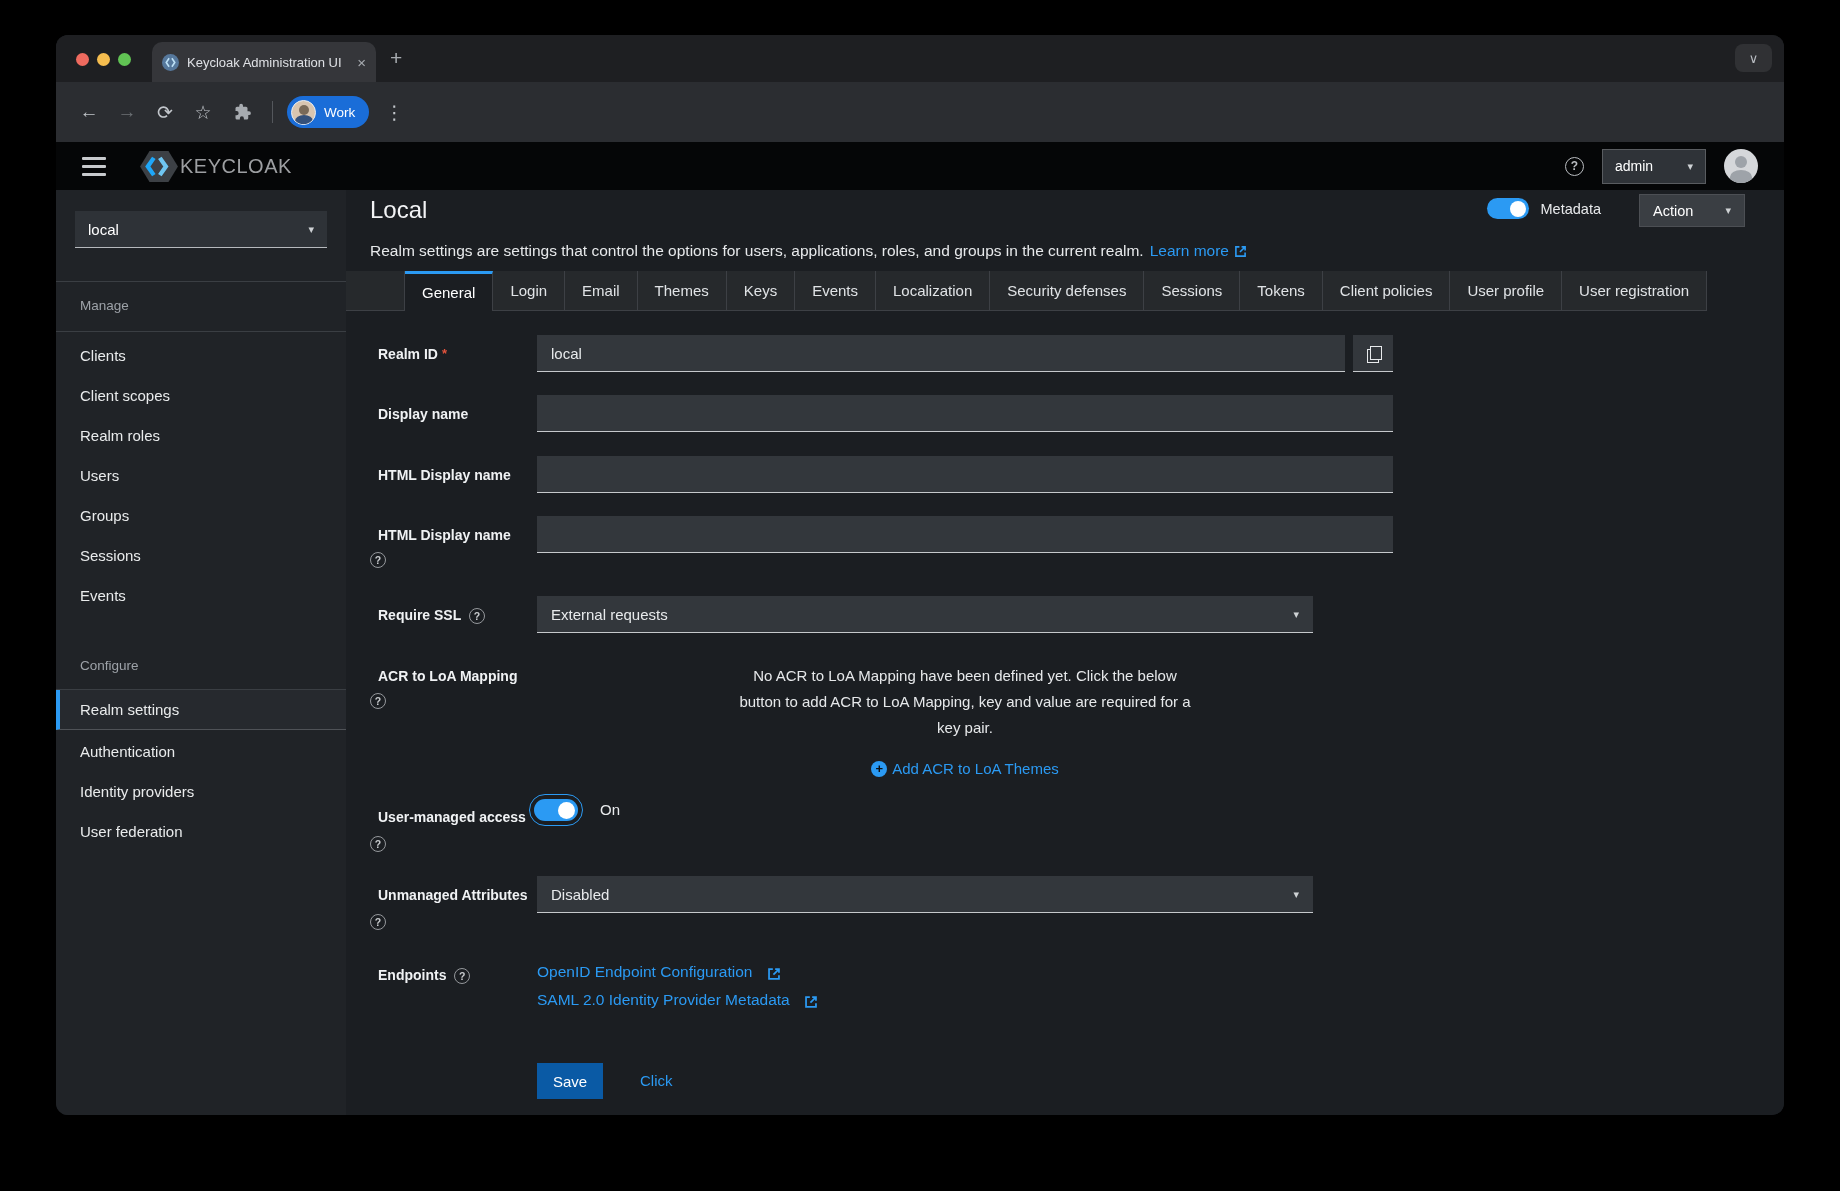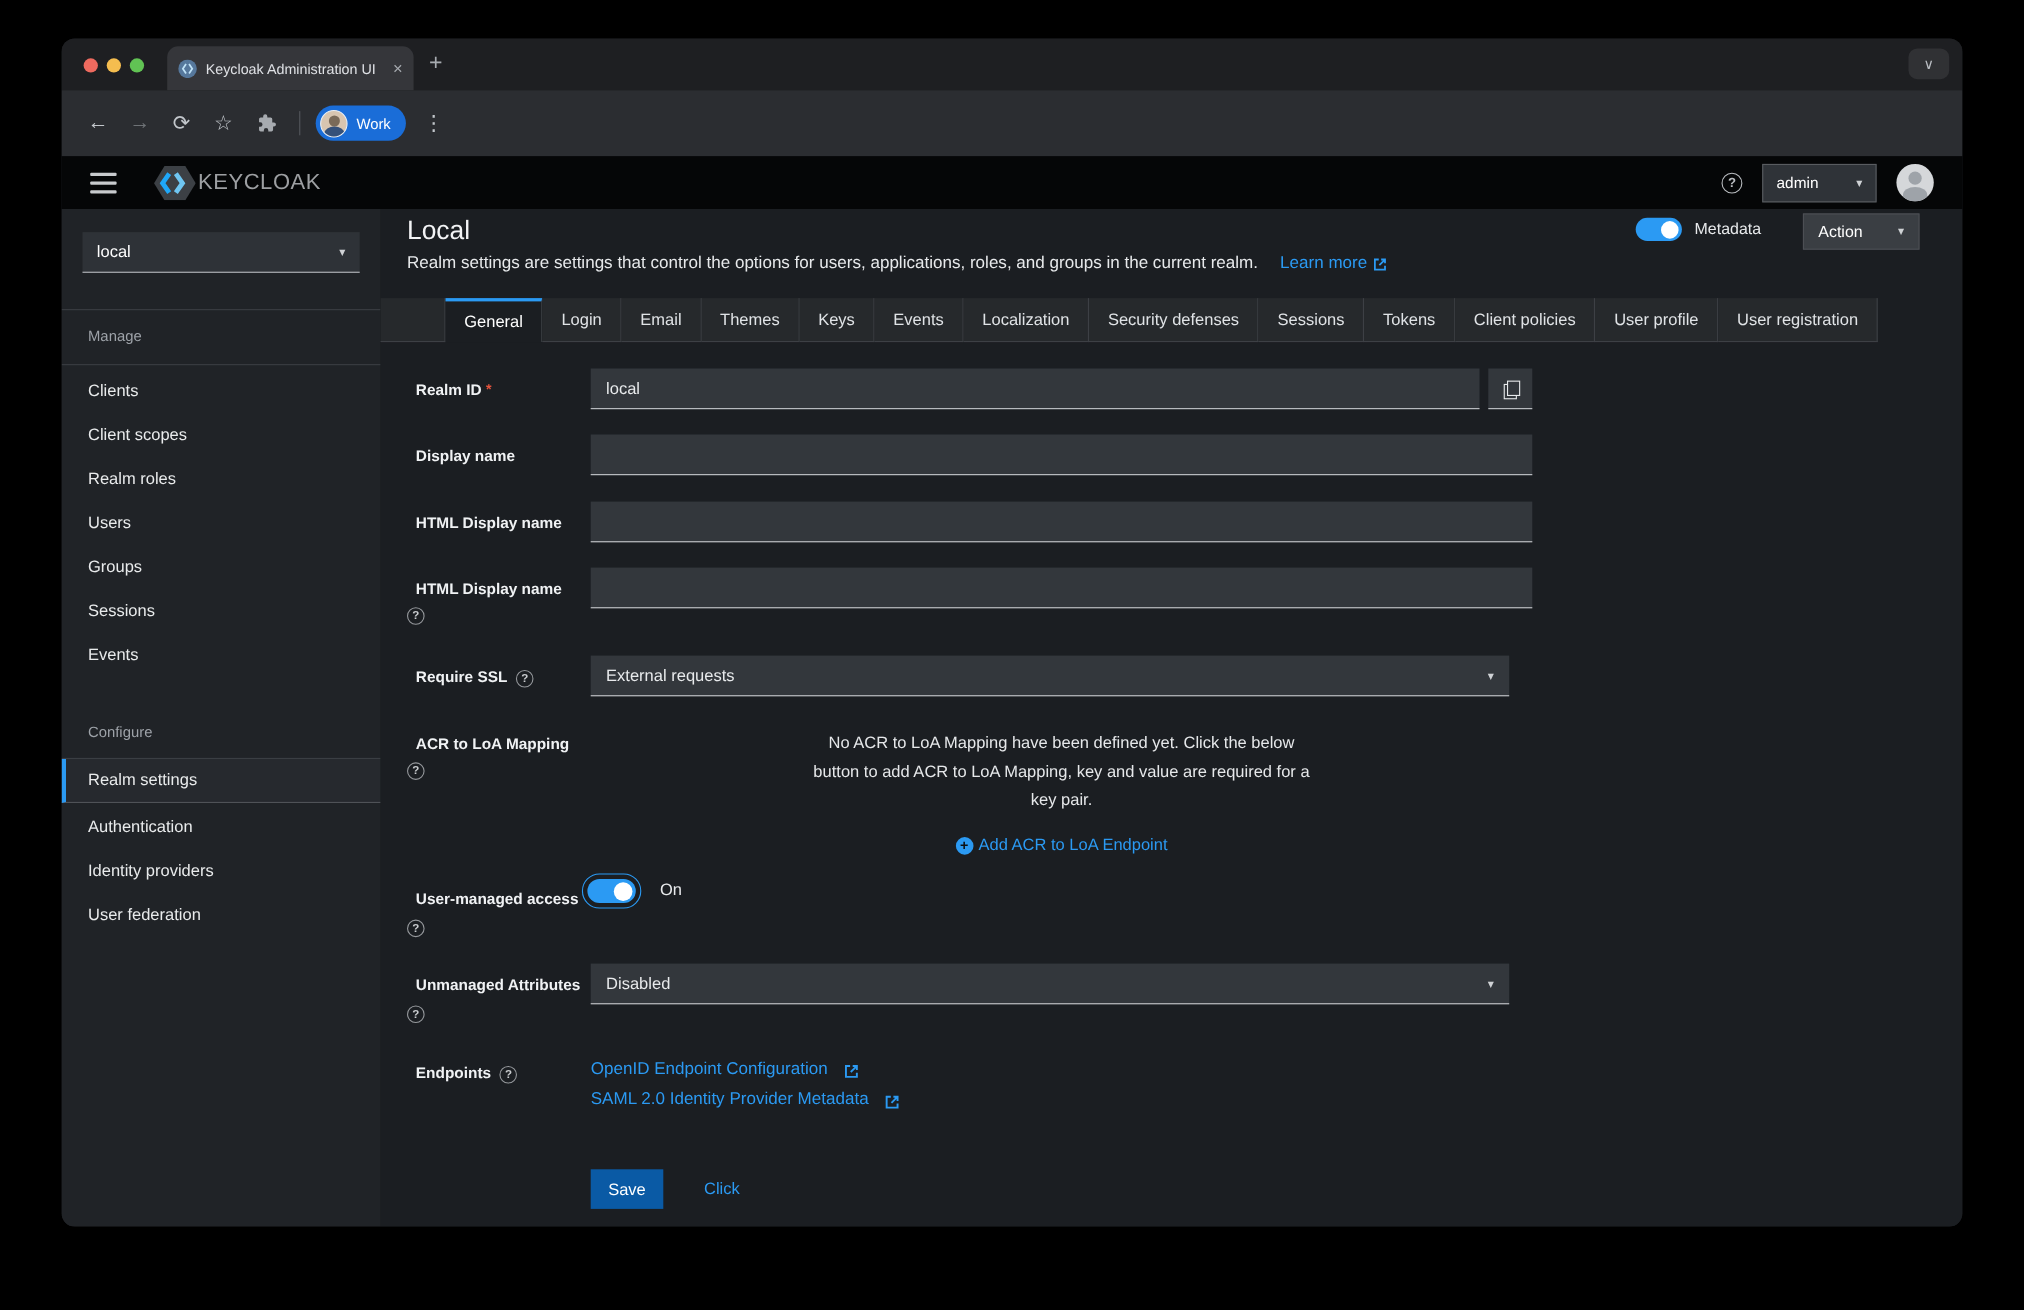--- a/index.html
+++ b/index.html
@@ -64,21 +64,21 @@
                   padding:0 13px; color:#fff; font-size:15px; }
   .nav-divider { position:absolute; left:0; right:0; height:1px; background:#3a3e43; }
   .nav-section { position:absolute; left:24px; color:#9da2a8; font-size:13.5px; }
   .nav-item { position:absolute; left:0; right:0; height:40px; display:flex; align-items:center;
               padding-left:24px; color:#e9ebec; font-size:15px; text-decoration:none; }
   .nav-item.active { background:#26292e; border-left:4px solid #2b9af3; padding-left:20px; border-bottom:1px solid #4f5257; }
 
   
   .page-head { padding:6px 0 0 24px; }
   .page-head h1 { color:#f2f3f5; font-size:24px; font-weight:500; }
-  .desc { margin-top:7px; font-size:15.5px; color:#e7e9eb; display:flex; gap:20px; }
+  .desc { margin-top:18px; font-size:15.5px; color:#e7e9eb; display:flex; gap:6px; }
   .link { color:#2b9af3; text-decoration:none; display:inline-flex; align-items:center; gap:5px; }
 
   .enabled-wrap { position:absolute; top:8px; right:183px; display:flex; align-items:center; gap:12px; }
   .enabled-label { color:#e8eaec; font-size:14.5px; }
   .switch { display:inline-block; width:42px; height:21px; border-radius:11px; background:#2b9af3; position:relative; }
   .switch .knob { position:absolute; right:3px; top:2.5px; width:16px; height:16px; border-radius:50%; background:#fff; }
   .action-btn { position:absolute; top:4px; right:39px; width:106px; height:33px; background:#3a3e43;
                 border:1px solid #4c4f54; display:flex; align-items:center; justify-content:space-between;
                 padding:0 13px; color:#fff; font-size:14.5px; }
 
@@ -99,21 +99,21 @@
   .qbelow { position:absolute; left:24px; }
   .field { position:absolute; left:191px; width:856px; }
   .tinput { width:856px; height:37px; background:#33373c; border:none; border-bottom:1px solid #c6c9cc;
             color:#e8eaec; font-size:15px; padding:0 14px; font-family:"Liberation Sans",sans-serif; }
   .tinput.short { width:808px; }
   .copybtn { position:absolute; left:1007px; top:0; width:40px; height:37px; background:#33373c;
              border-bottom:1px solid #c6c9cc; display:flex; align-items:center; justify-content:center; }
   .copyic { position:relative; width:13px; height:15px; }
   .copyic::before { content:""; position:absolute; left:0; top:3px; width:10px; height:12px; border:1.5px solid #e8eaec; background:#33373c; }
   .copyic::after { content:""; position:absolute; left:3px; top:0; width:10px; height:12px; border:1.5px solid #e8eaec; background:#33373c; }
-  .kselect { width:835px; height:37px; background:#33373c; border-bottom:1px solid #c6c9cc;
+  .kselect { width:776px; height:37px; background:#33373c; border-bottom:1px solid #c6c9cc;
              display:flex; align-items:center; justify-content:space-between; padding:0 14px; color:#e8eaec; font-size:15px; }
   .kselect .caret { color:#cfd2d5; }
   .empty-state { width:460px; margin:0 auto; text-align:center; color:#e6e8ea; font-size:15px; line-height:1.72; }
   .addlink { display:flex; justify-content:center; margin-top:20px; }
   .addlink .link { font-size:15px; }
   .pluscircle { width:16px; height:16px; border-radius:50%; background:#2b9af3; color:#0d1013; font-size:13px;
                 font-weight:bold; display:inline-flex; align-items:center; justify-content:center; line-height:1; }
   .switch-ring { position:absolute; left:183px; top:0; border:1px solid #2b9af3; border-radius:21px; padding:4px; display:inline-flex; }
   .switch.big { width:44px; height:22px; border-radius:12px; }
   .switch.big .knob { width:17px; height:17px; top:2.5px; }
@@ -301,21 +301,21 @@
         </div>
 
         <div class="row" style="top:471px; height:130px;">
           <span class="flabel" style="top:6px">ACR to LoA Mapping</span>
           <span class="qmark qbelow" style="top:32px">?</span>
           <div class="field" style="top:2px;">
             <div class="empty-state">No ACR to LoA Mapping have been defined yet. Click the below button to add ACR to LoA Mapping, key and value are required for a key pair.</div>
             <div class="addlink">
               <a class="link" href="#">
                 <span class="pluscircle">+</span>
-                <span>Add ACR to LoA Endpoint</span>
+                <span>Add ACR to LoA Themes</span>
               </a>
             </div>
           </div>
         </div>
 
         <div class="row" style="top:604px; height:60px;">
           <span class="flabel" style="top:14px">User-managed access</span>
           <span class="qmark qbelow" style="top:42px">?</span>
           <span class="switch-ring">
             <span class="switch big">

